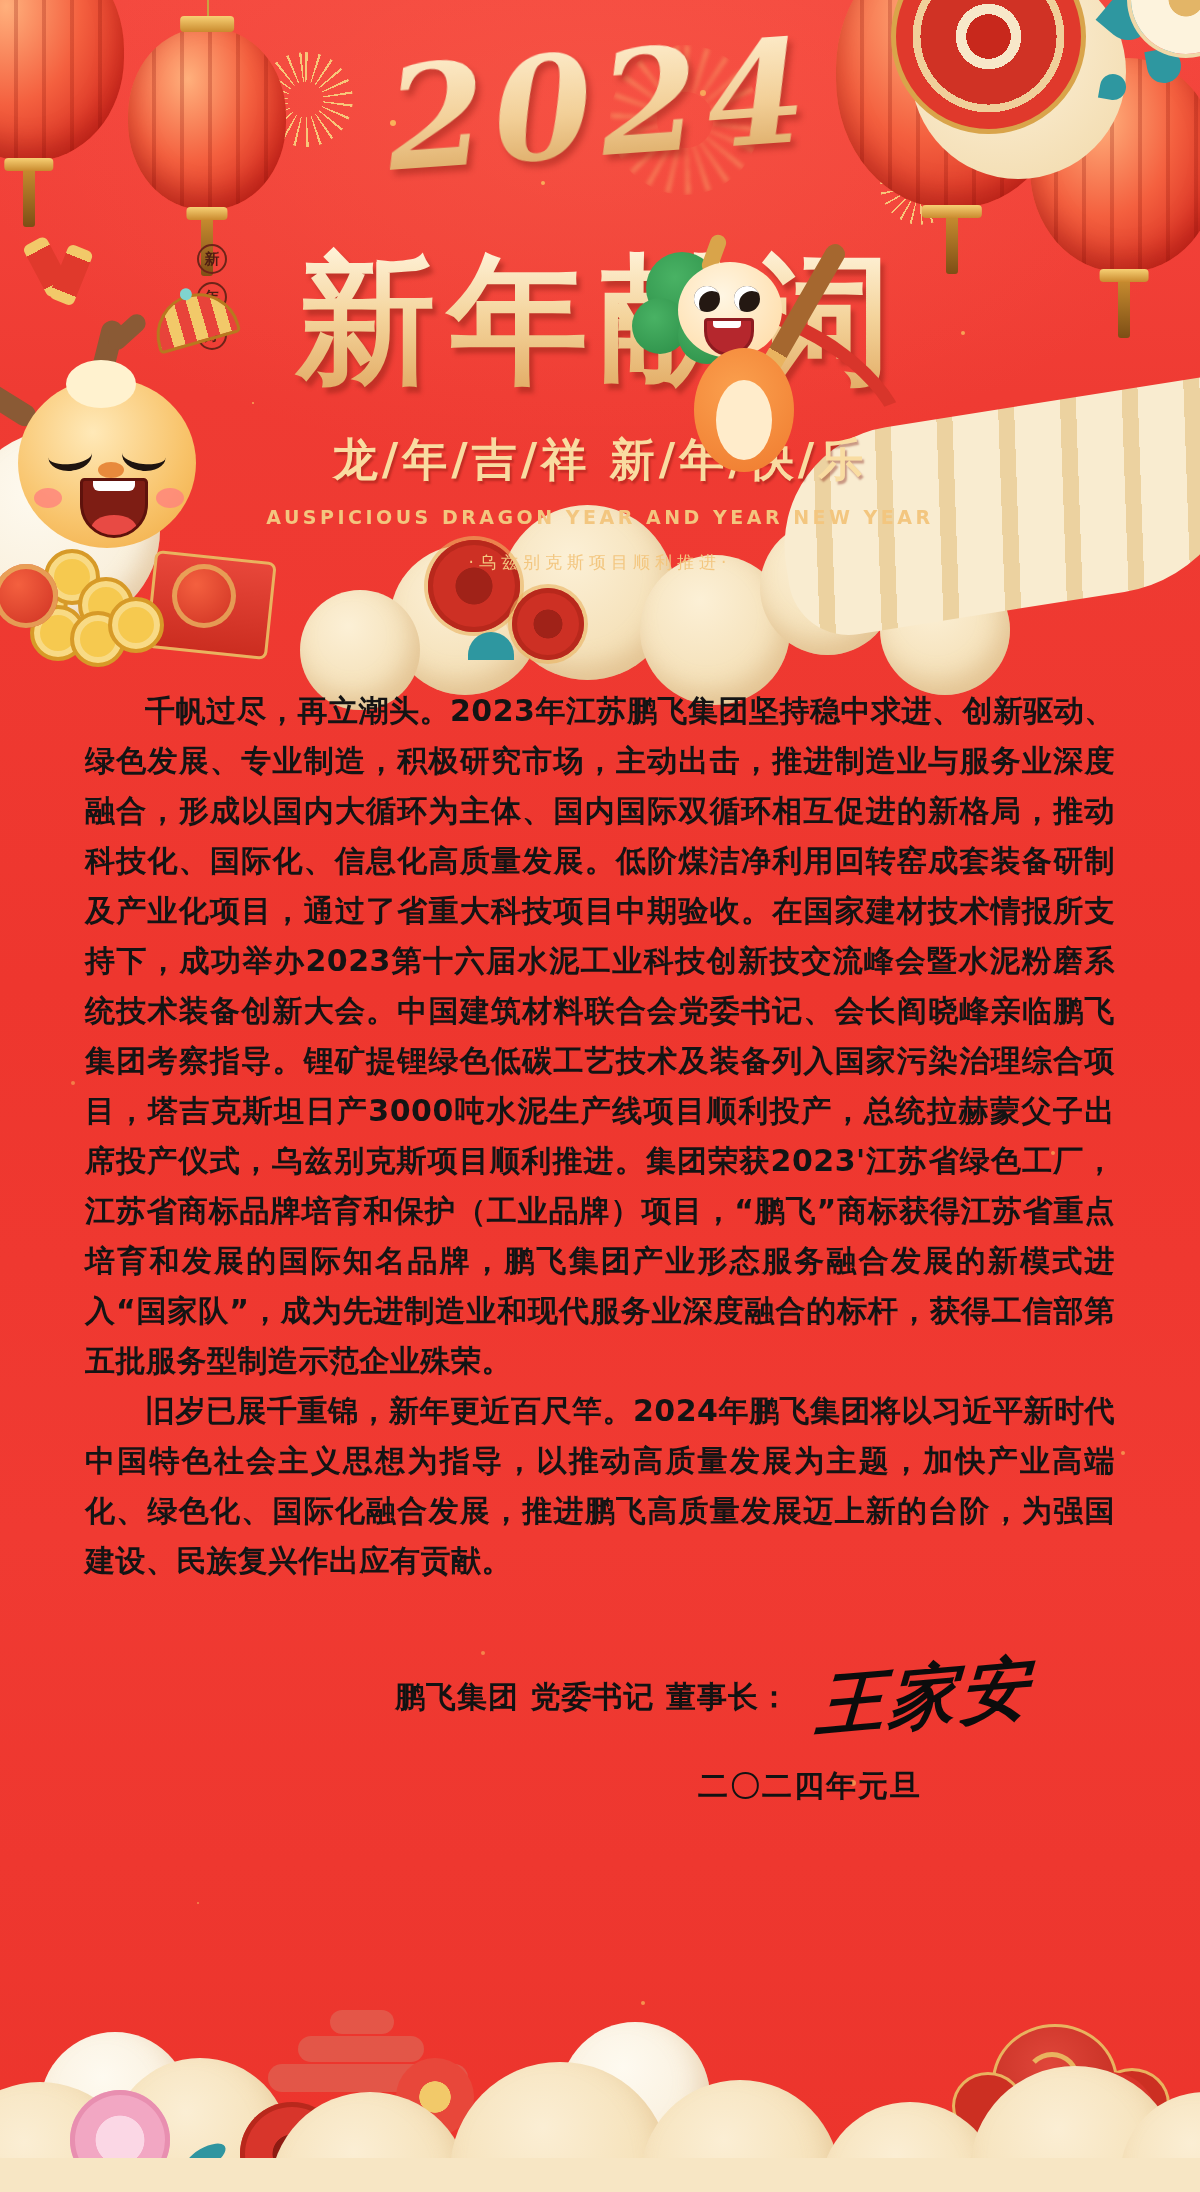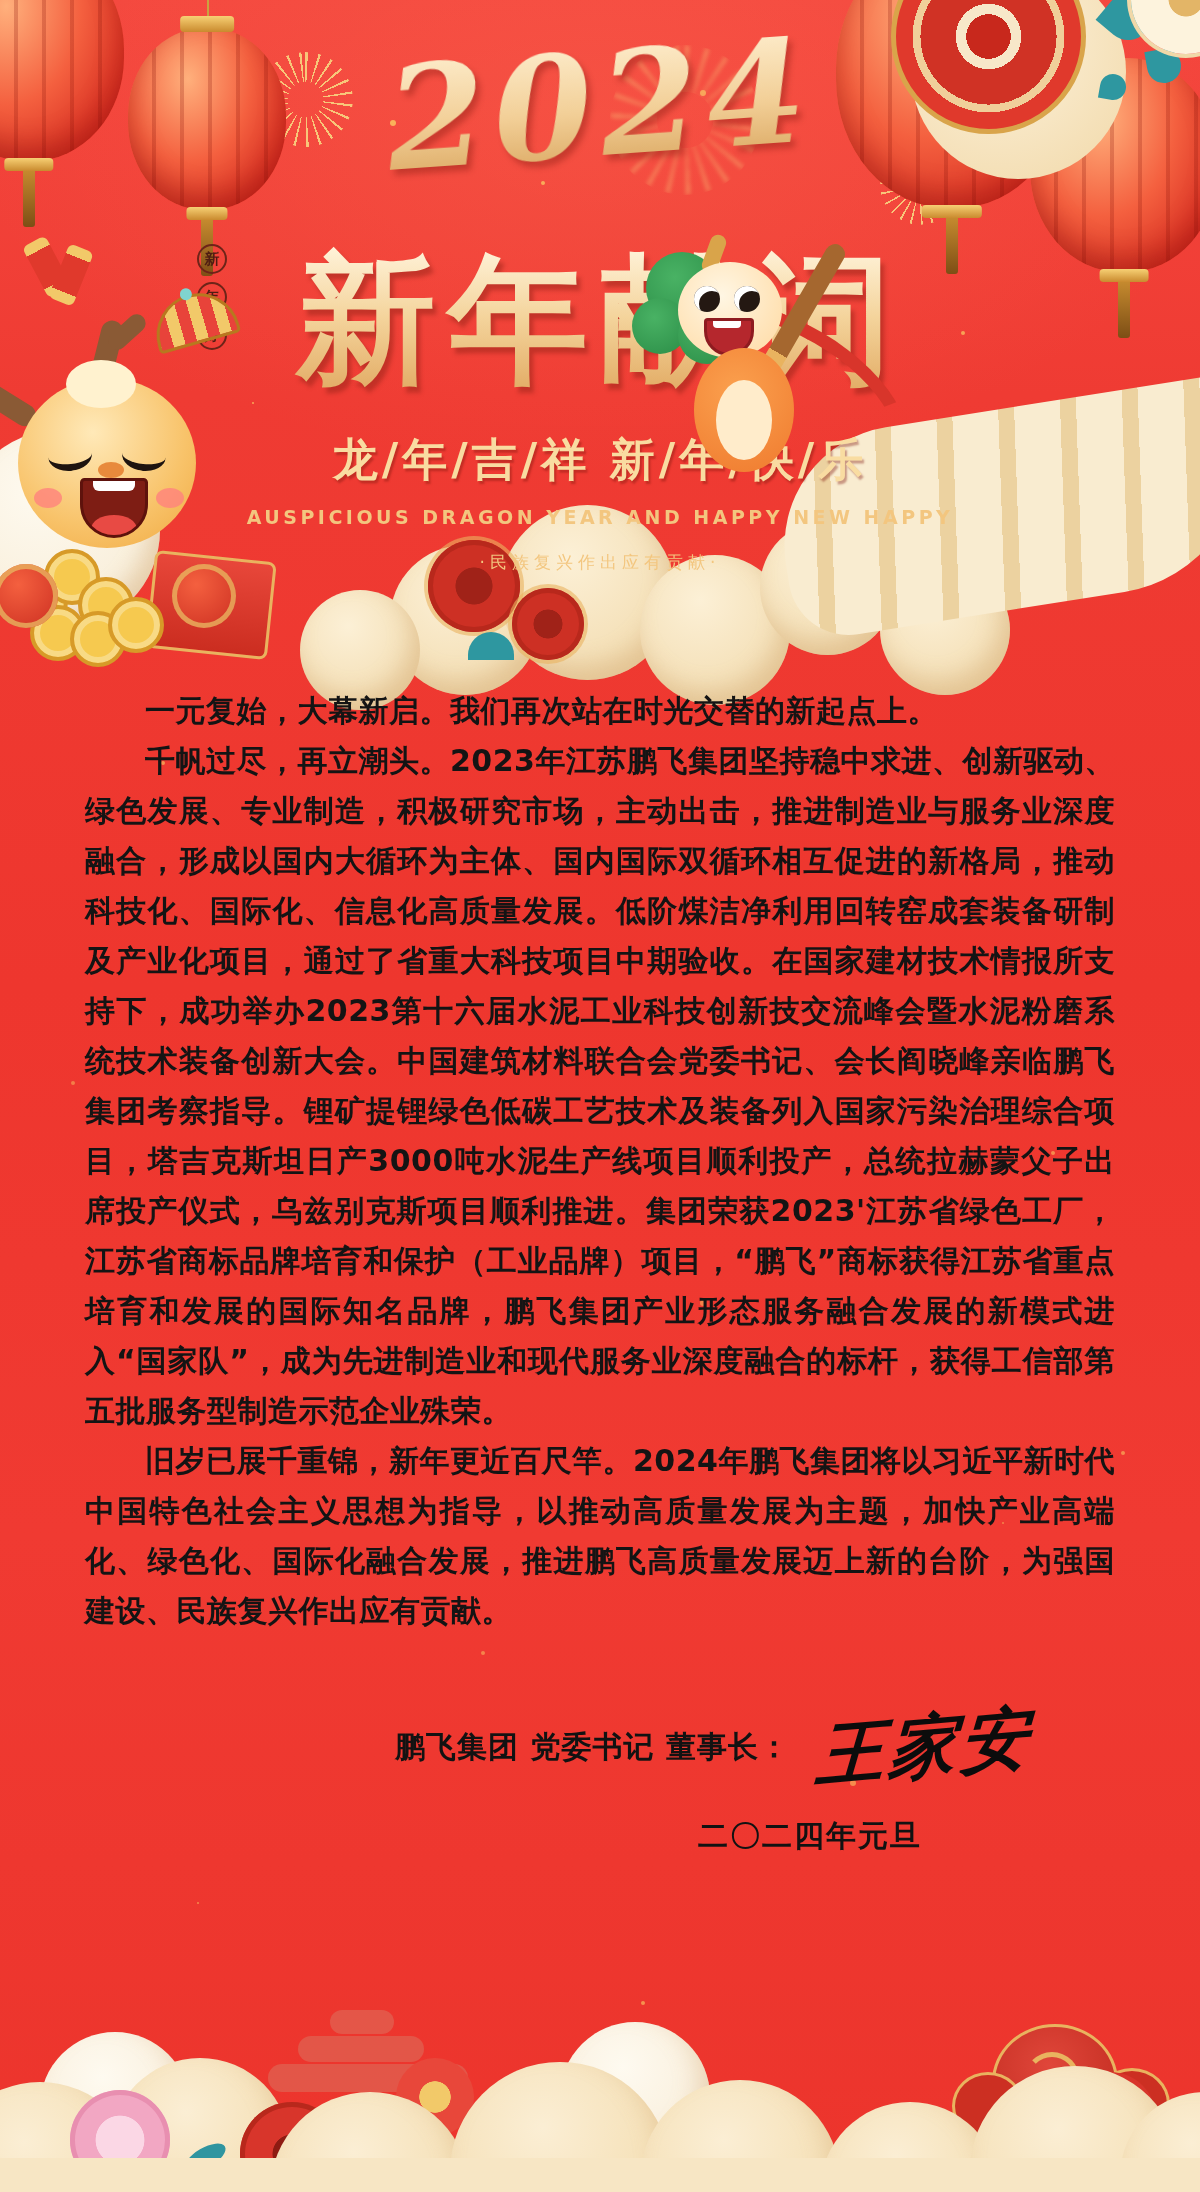--- a/index.html
+++ b/index.html
@@ -256,22 +256,22 @@
     <div class="year">2024</div>
 
     <div class="seal">
       <div class="seal-char">新</div>
       <div class="seal-char">年</div>
       <div class="seal-char">好</div>
     </div>
 
     <div class="main-title">新年献词</div>
     <div class="subtitle">龙/年/吉/祥 新/年/快/乐</div>
-    <div class="subtitle-en">AUSPICIOUS DRAGON YEAR AND HAPPY NEW HAPPY</div>
-    <div class="lunar">·民族复兴作出应有贡献·</div>
+    <div class="subtitle-en">AUSPICIOUS DRAGON YEAR AND YEAR NEW YEAR</div>
+    <div class="lunar">·乌兹别克斯项目顺利推进·</div>
 
     <div class="bcloud bc1"></div>
     <div class="bcloud bc2"></div>
     <div class="bcloud bc3"></div>
     <div class="bcloud bc4"></div>
     <div class="bcloud bc5"></div>
     <div class="bcloud bc6"></div>
     <div class="bcloud bc7"></div>
     <div class="ribbon"></div>
 
@@ -318,21 +318,20 @@
       <div class="dr-head"></div>
       <div class="dr-eye e1"></div>
         <div class="dr-eye e2"></div>
       <div class="dr-mouth"></div>
       <div class="dr-body"></div>
       <div class="dr-belly"></div>
     </div>
   </div>
 
   <div class="content">
-    <p class="para">一元复始，大幕新启。我们再次站在时光交替的新起点上。</p>
     <p class="para">千帆过尽，再立潮头。2023年江苏鹏飞集团坚持稳中求进、创新驱动、绿色发展、专业制造，积极研究市场，主动出击，推进制造业与服务业深度融合，形成以国内大循环为主体、国内国际双循环相互促进的新格局，推动科技化、国际化、信息化高质量发展。低阶煤洁净利用回转窑成套装备研制及产业化项目，通过了省重大科技项目中期验收。在国家建材技术情报所支持下，成功举办2023第十六届水泥工业科技创新技交流峰会暨水泥粉磨系统技术装备创新大会。中国建筑材料联合会党委书记、会长阎晓峰亲临鹏飞集团考察指导。锂矿提锂绿色低碳工艺技术及装备列入国家污染治理综合项目，塔吉克斯坦日产3000吨水泥生产线项目顺利投产，总统拉赫蒙父子出席投产仪式，乌兹别克斯项目顺利推进。集团荣获2023'江苏省绿色工厂，江苏省商标品牌培育和保护（工业品牌）项目，“鹏飞”商标获得江苏省重点培育和发展的国际知名品牌，鹏飞集团产业形态服务融合发展的新模式进入“国家队”，成为先进制造业和现代服务业深度融合的标杆，获得工信部第五批服务型制造示范企业殊荣。</p>
     <p class="para">旧岁已展千重锦，新年更近百尺竿。2024年鹏飞集团将以习近平新时代中国特色社会主义思想为指导，以推动高质量发展为主题，加快产业高端化、绿色化、国际化融合发展，推进鹏飞高质量发展迈上新的台阶，为强国建设、民族复兴作出应有贡献。</p>
 
     <div class="sign-row">
       <span class="sign-label">鹏飞集团 党委书记 董事长：</span>
       <span class="sign-name">王家安</span>
     </div>
     <div class="date-row">
       <span>二〇二四年元旦</span>
     </div>

